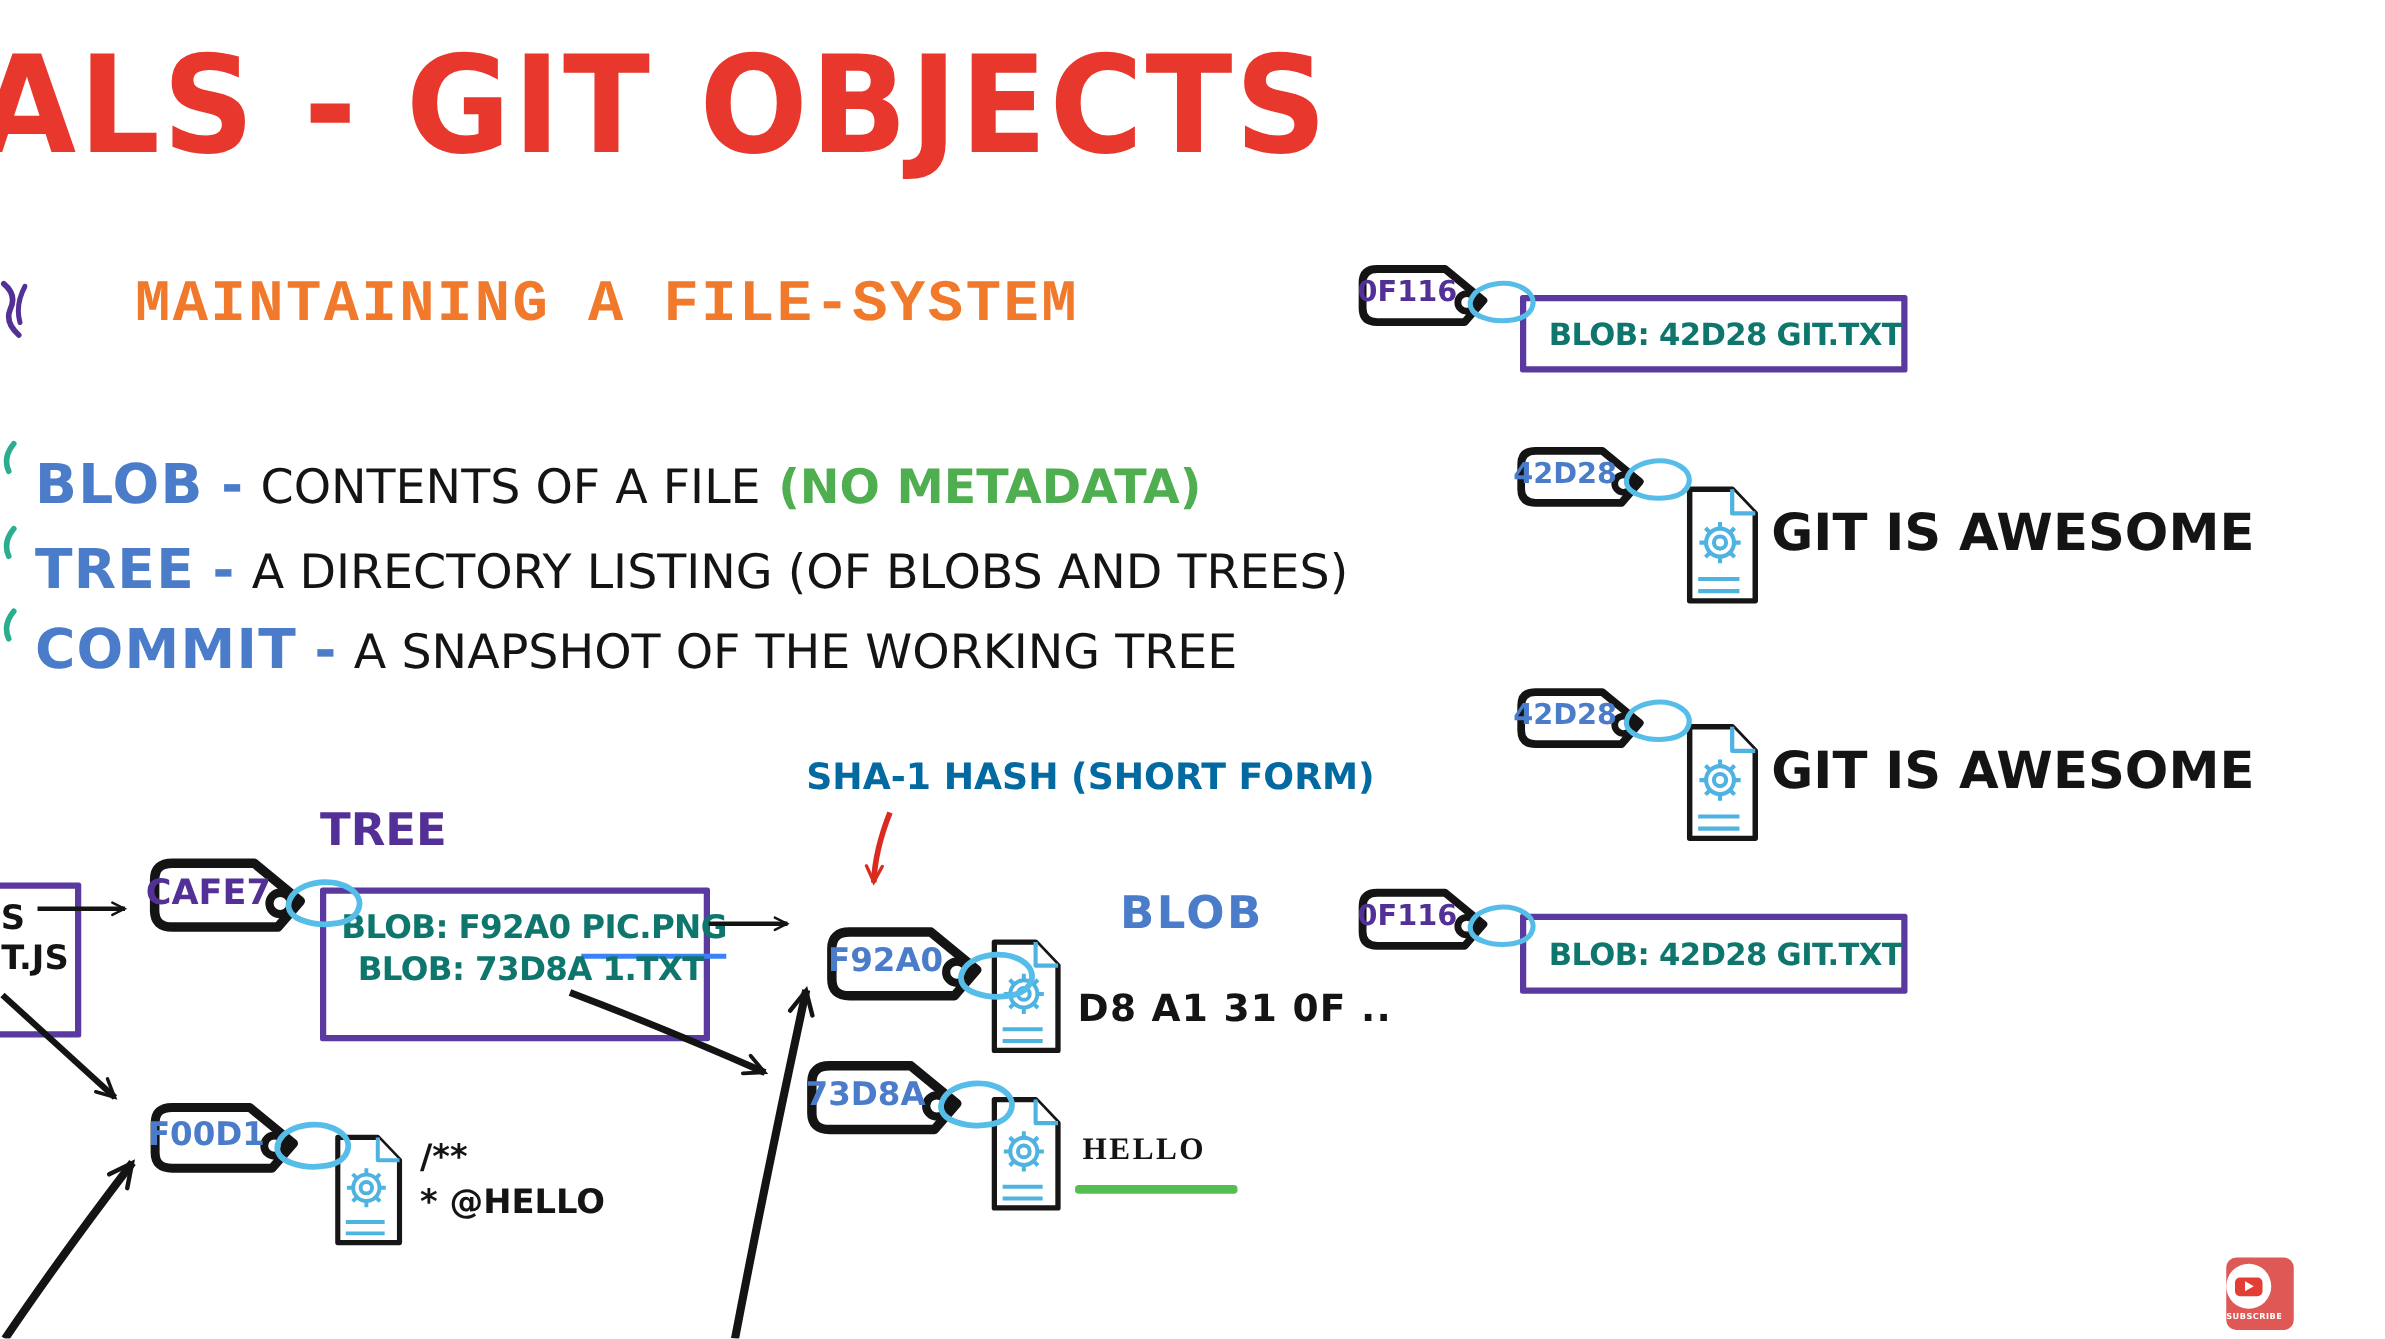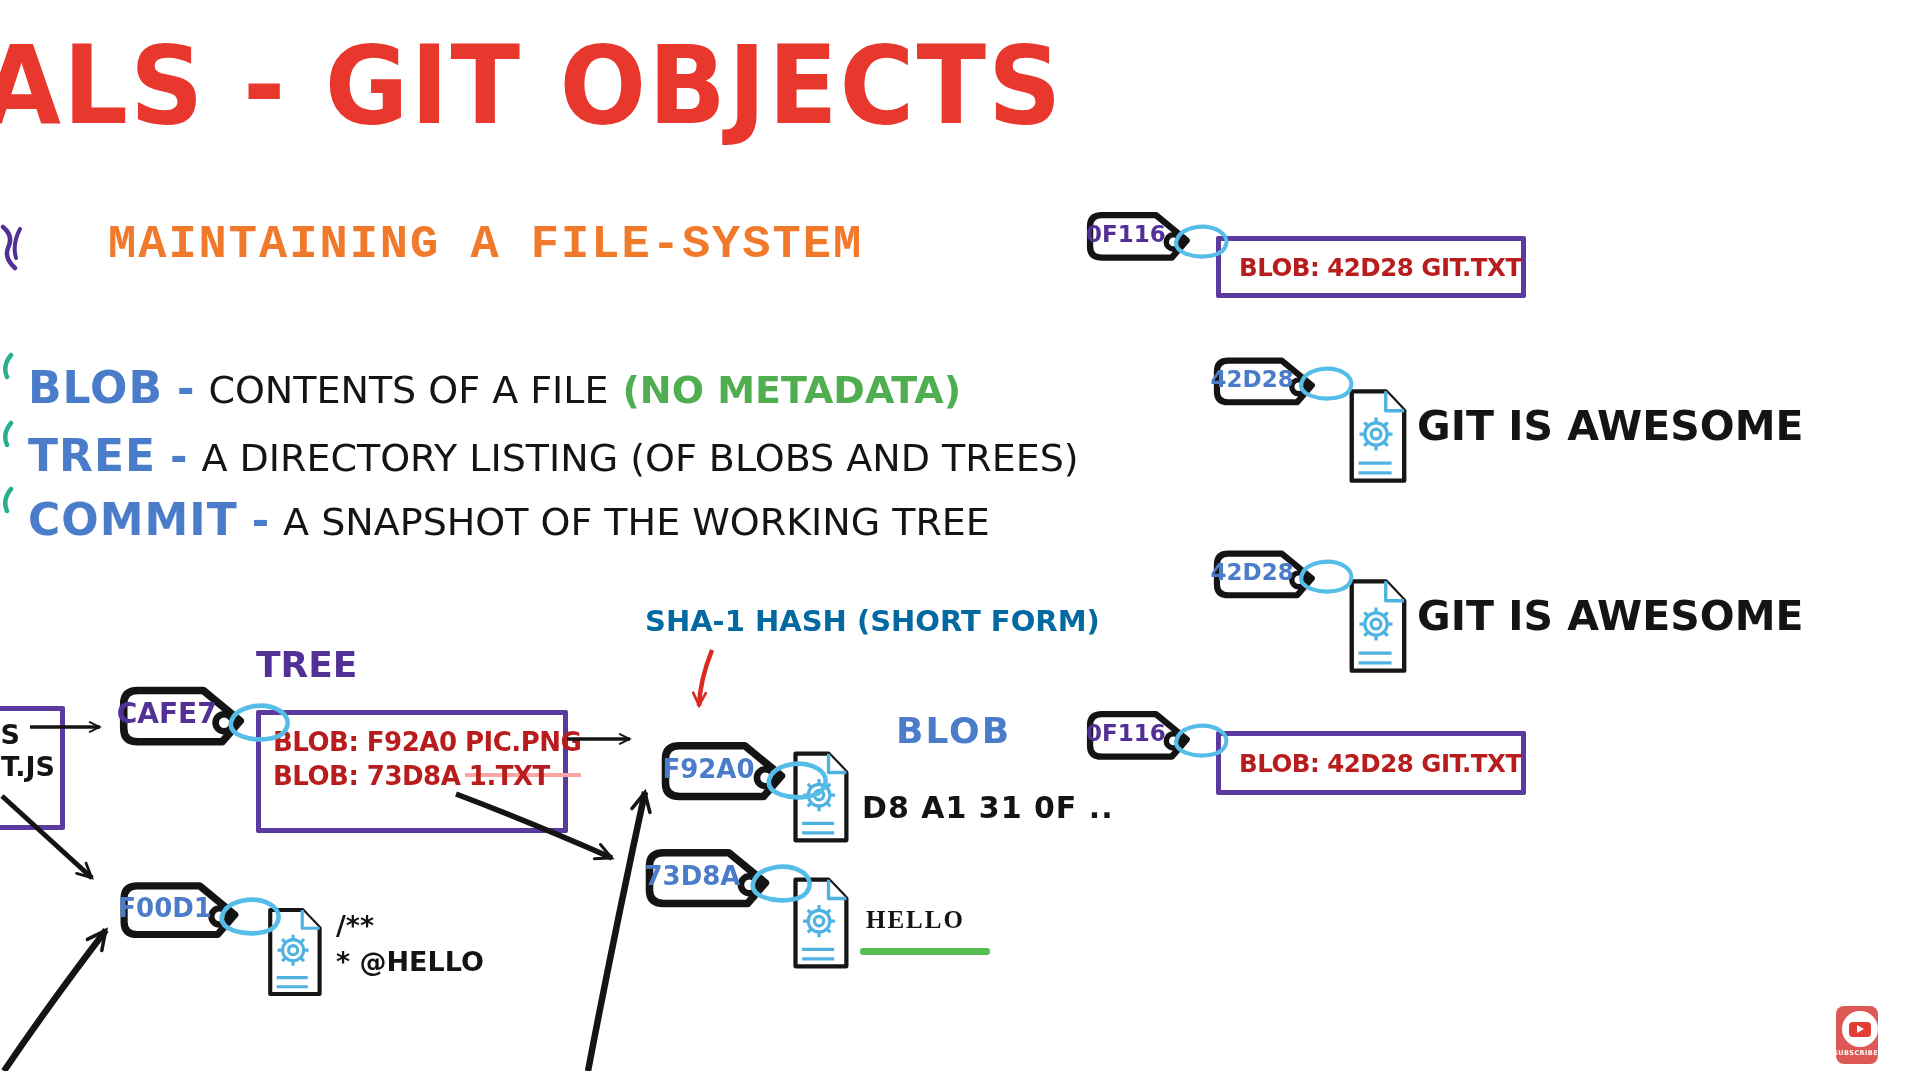--- a/index.html
+++ b/index.html
@@ -41,35 +41,35 @@
   }
   .tag .loop{position:absolute;}
   .tag-big .lbl{font-size:28px;}
   .tag-med .lbl{font-size:26px;}
   .tag-sml .lbl{font-size:23px;}
   
   .pbox{
     position:absolute;border:5px solid #5B3AA0;background:#ffffff;border-radius:2px;
     box-sizing:border-box;
   }
-  .pbox .bline{font-size:24.5px;font-weight:800;color:#b91c1c;letter-spacing:-0.5px;white-space:nowrap;}
+  .pbox .bline{font-size:24.5px;font-weight:800;color:#0f766e;letter-spacing:-0.5px;white-space:nowrap;text-align:right;}
   .blob-box{display:flex;align-items:center;padding-left:18px;}
   .tree-box{padding:10px 0 0 12px;}
   .tree-box .bline{font-size:26px;line-height:34px;}
-  .file-underline{border-bottom:4px solid #fca5a5;padding-bottom:16px;}
+  .file-underline{border-bottom:4px solid #3b82f6;padding-bottom:6px;}
   .left-box{}
   .left-box .cline{position:absolute;font-size:27px;font-weight:800;color:#141414;white-space:nowrap;}
   
   .ficon{position:absolute;}
   
   .hr-green{position:absolute;background:#55BE52;border-radius:3px;}
   
   .subscribe{
-    position:absolute;left:1836px;top:1006px;width:42px;height:58px;background:#DE5956;
-    border-radius:8px;display:flex;flex-direction:column;align-items:flex-end;cursor:pointer;
+    position:absolute;left:1781px;top:1006px;width:54px;height:58px;background:#DE5956;
+    border-radius:8px;display:flex;flex-direction:column;align-items:flex-start;cursor:pointer;
   }
   .subscribe .circ{
     margin-top:5px;width:36px;height:36px;background:#ffffff;border-radius:50%;
     display:flex;align-items:center;justify-content:center;
   }
   .subscribe .ytrect{
     width:22px;height:15px;background:#E33E36;border-radius:4px;
     display:flex;align-items:center;justify-content:center;
   }
   .subscribe .ytplay{

